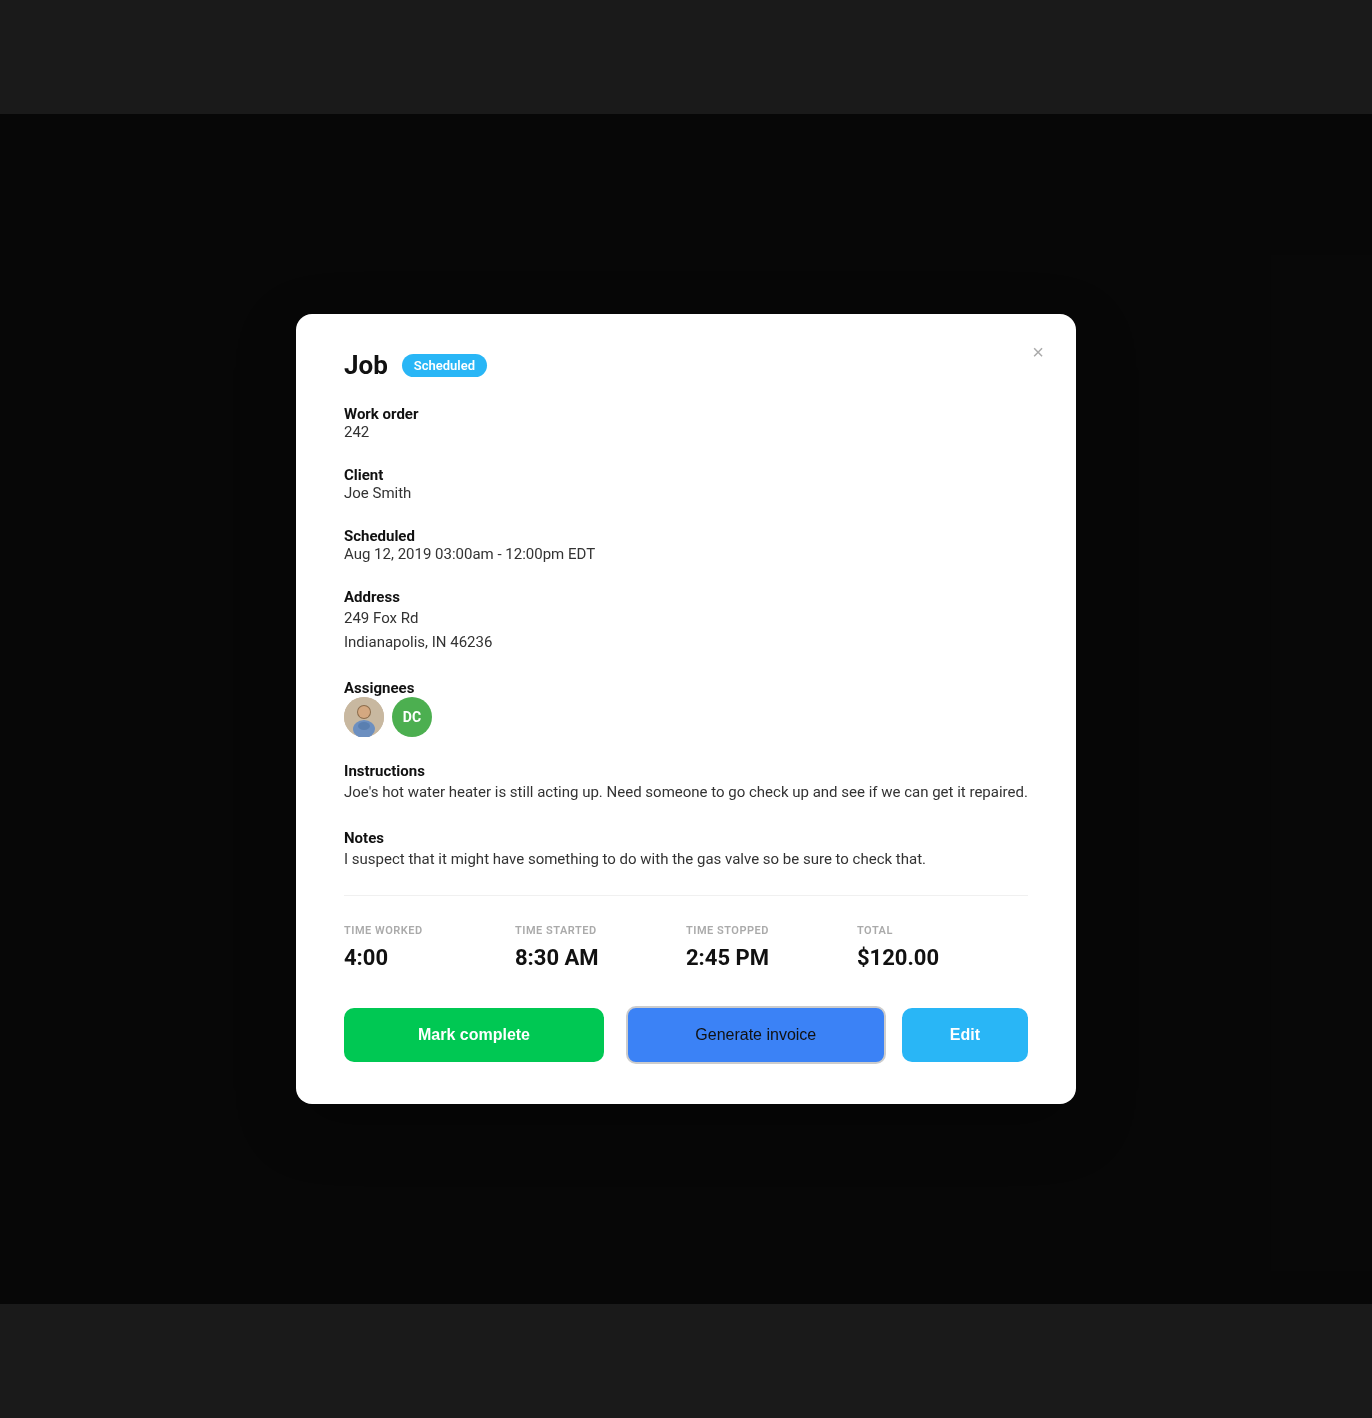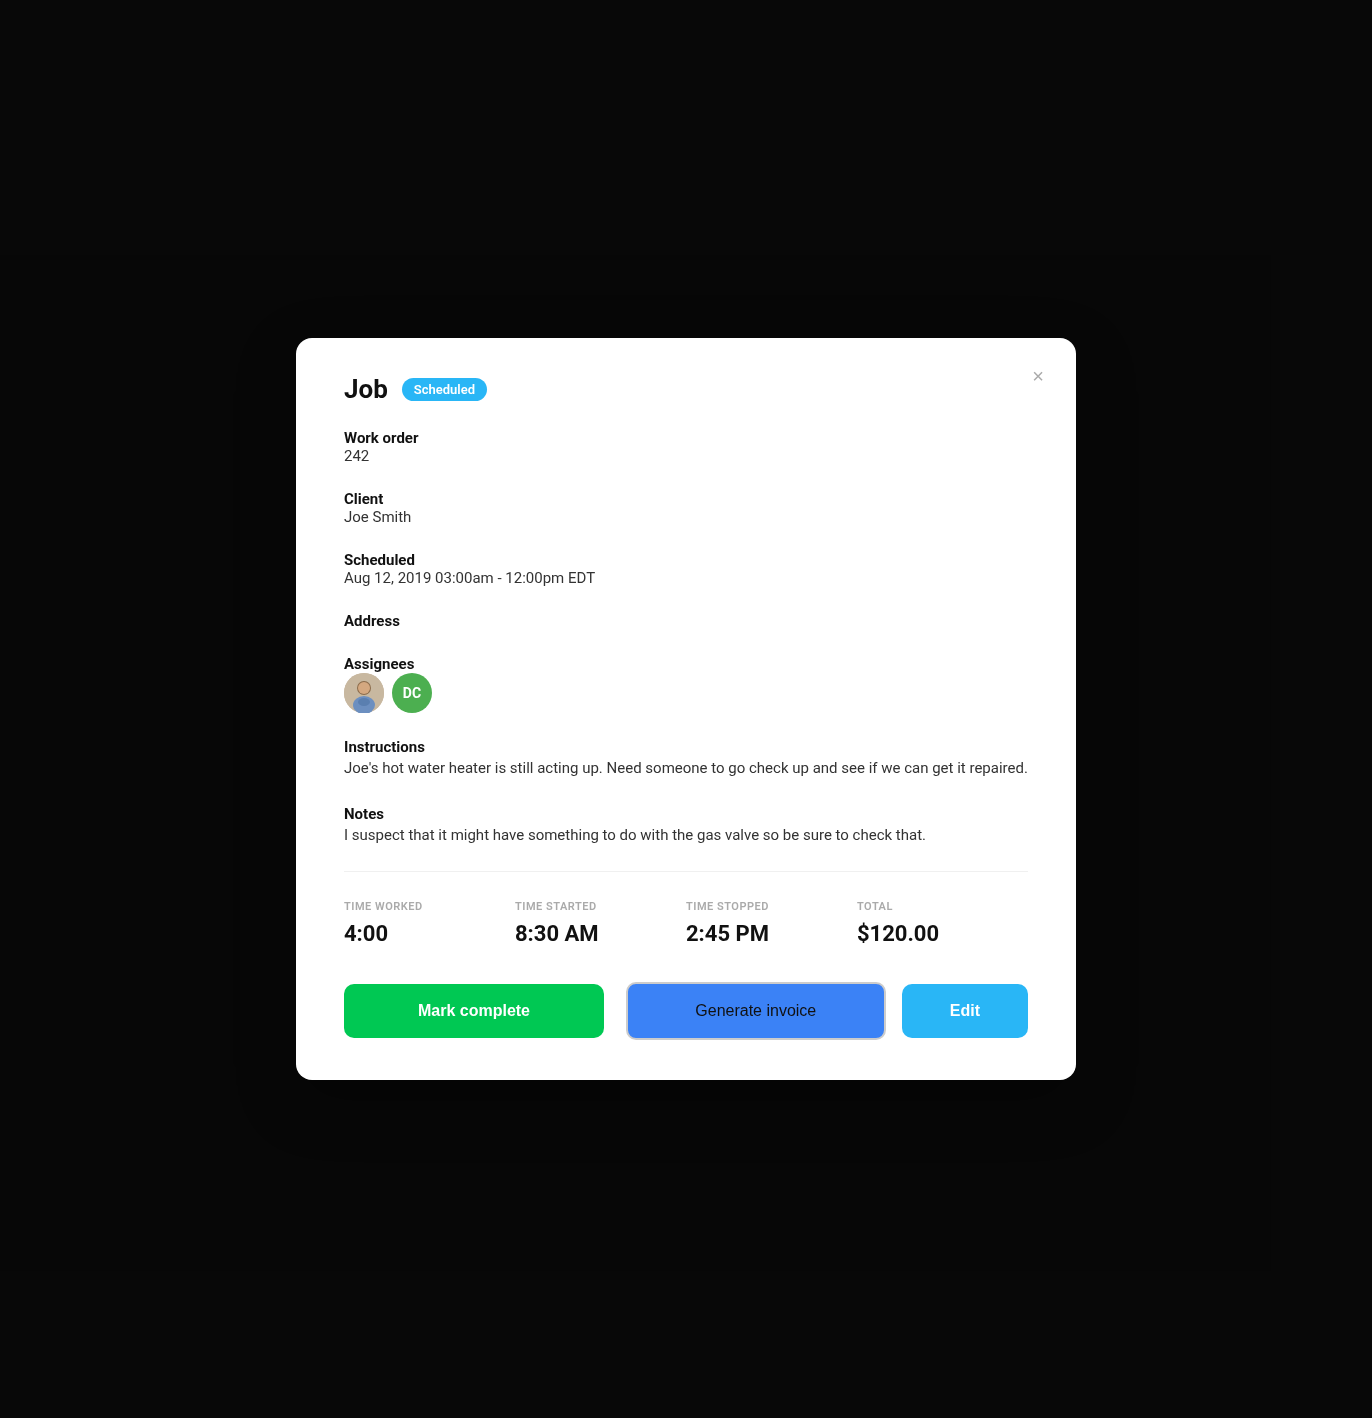--- a/index.html
+++ b/index.html
@@ -11,21 +11,21 @@
       justify-content: center;
       min-height: 100vh;
       font-family: -apple-system, BlinkMacSystemFont, 'Segoe UI', Roboto, Helvetica, Arial, sans-serif;
     }
 
     .modal-overlay {
       display: flex;
       align-items: center;
       justify-content: center;
       width: 1372px;
-      height: 1418px;
+      height: 1190px;
       background: rgba(0,0,0,0.7);
     }
 
     .modal {
       background: #ffffff;
       border-radius: 16px;
       width: 780px;
       padding: 36px 48px 40px 48px;
       position: relative;
       box-shadow: 0 20px 60px rgba(0,0,0,0.3);
@@ -249,20 +249,24 @@
       <div class="field-value">Joe Smith</div>
     </div>
 
     <div class="field-row">
       <div class="field-label">Scheduled</div>
       <div class="field-value">Aug 12, 2019 03:00am - 12:00pm EDT</div>
     </div>
 
     <div class="field-row">
       <div class="field-label">Address</div>
+      <div class="field-value multiline">
+        <div>249 Fox Rd</div>
+        <div>Indianapolis, IN 46236</div>
+      </div>
     </div>
 
     <div class="field-row">
       <div class="field-label">Assignees</div>
       <div class="field-value">
         <div class="assignees-row">
 
           <div class="person-svg">
             <svg width="40" height="40" viewBox="0 0 40 40">
               <circle cx="20" cy="20" r="20" fill="#c8b8a0"></circle>

